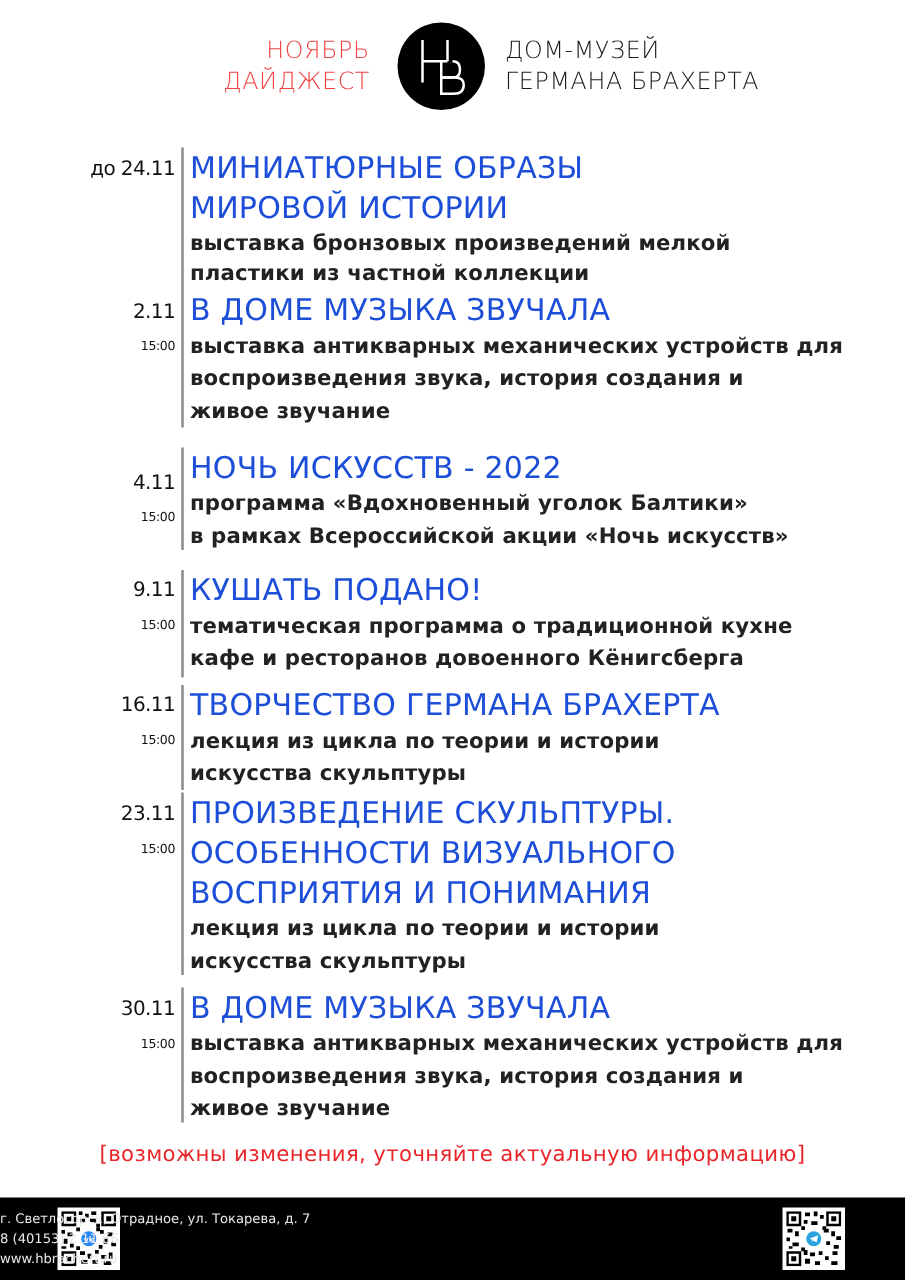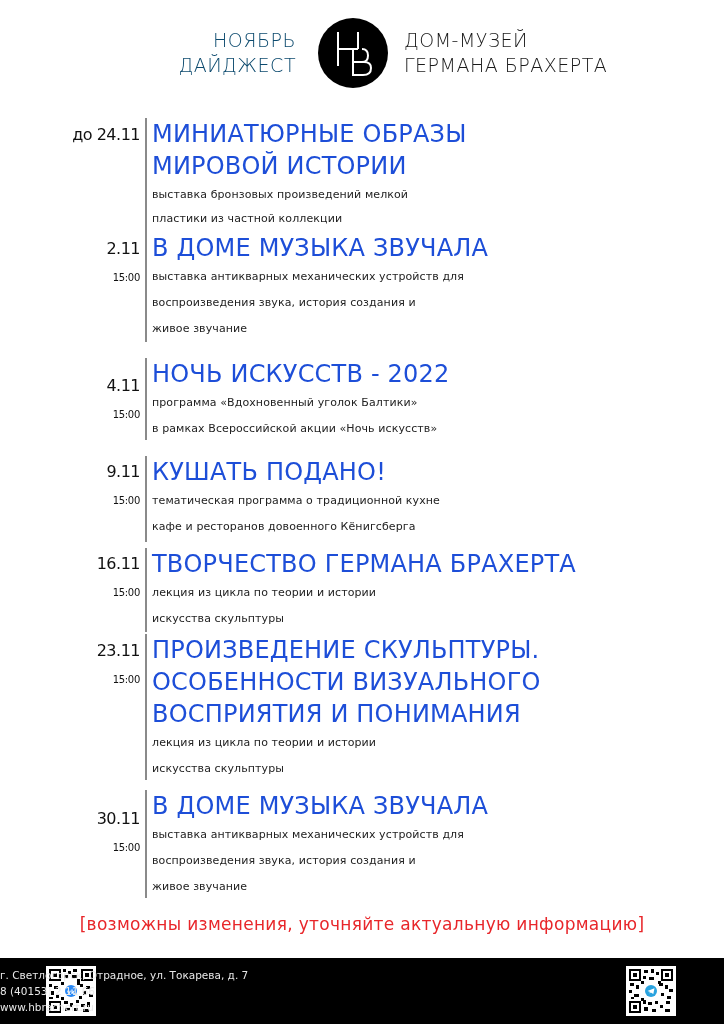--- a/index.html
+++ b/index.html
@@ -1,33 +1,33 @@
 <!DOCTYPE html>
 <html><head>
   <meta charset="utf-8">
   <style>
     * { box-sizing: border-box; margin: 0; padding: 0; }
     html, body { width: 724px; height: 1024px; background: #ffffff; overflow: hidden; }
     body { position: relative; font-family: "DejaVu Sans", sans-serif; color: #111; }
 
     .header { position: absolute; top: 0; left: 0; width: 724px; height: 110px; }
-    .header-left { position: absolute; right: 428px; top: 28px; text-align: right; font-size: 19px; line-height: 25px; letter-spacing: 0.5px; color: #0c4a6e; font-weight: 300; }
+    .header-left { position: absolute; right: 428px; top: 28px; text-align: right; font-size: 19px; line-height: 25px; letter-spacing: 0.5px; color: #ef4444; font-weight: 300; }
     .header-right { position: absolute; left: 404px; top: 28px; text-align: left; font-size: 19px; line-height: 25px; letter-spacing: 0.5px; color: #1a1a1a; font-weight: 300; }
     .logo { position: absolute; left: 318px; top: 18px; width: 70px; height: 70px; border-radius: 50%; background: #000; }
     .logo svg { position: absolute; left: 0; top: 0; }
 
     .events { position: absolute; top: 118px; left: 0; width: 724px; }
     .event { position: absolute; left: 0; width: 724px; }
     .date-col { position: absolute; left: 0; width: 140px; text-align: right; }
     .date { font-size: 16px; line-height: 28px; color: #111; letter-spacing: -0.5px; }
     .time { font-size: 10px; line-height: 14px; color: #111; margin-top: 8px; letter-spacing: -0.3px; }
     .vline { position: absolute; left: 145px; width: 2px; background: #8a8a8a; }
     .content { position: absolute; left: 152px; width: 560px; }
     .title { font-size: 24px; line-height: 32px; color: #1d4ed8; letter-spacing: 0.2px; font-weight: 400; }
-    .desc { font-size: 11px; line-height: 26px; color: #222; letter-spacing: 0.1px; font-weight: 400; }
+    .desc { font-size: 17px; line-height: 26px; color: #222; letter-spacing: 0.1px; font-weight: 700; }
 
     .notice { position: absolute; top: 914px; left: 0; width: 724px; text-align: center; font-size: 17px; color: #e8262a; letter-spacing: 0.3px; }
 
     .footer { position: absolute; top: 958px; left: 0; width: 724px; height: 66px; background: #000; }
     .footer-text { position: absolute; left: 0; top: 9px; width: 724px; color: #e8e8e8; font-size: 10.5px; line-height: 16px; }
     .qr { position: absolute; top: 8px; width: 50px; height: 50px; background: #fff; padding: 3px; }
     .qr svg { display: block; }
   </style>
 </head>
 <body>
@@ -155,21 +155,21 @@
         <div>ВОСПРИЯТИЯ И ПОНИМАНИЯ</div>
       </div>
       <div class="desc">
         <div>лекция из цикла по теории и истории</div>
         <div>искусства скульптуры</div>
       </div>
     </div>
   </div>
 
   <div class="event" style="top:672px;">
-    <div class="date-col" style="top:15px;">
+    <div class="date-col" style="top:3px;">
       <div class="date">30.11</div>
       <div class="time">15:00</div>
     </div>
     <div class="vline" style="top:0px;height:108px;"></div>
     <div class="content" style="top:0px;">
       <div class="title">
         <div>В ДОМЕ МУЗЫКА ЗВУЧАЛА</div>
       </div>
       <div class="desc">
         <div>выставка антикварных механических устройств для</div>

